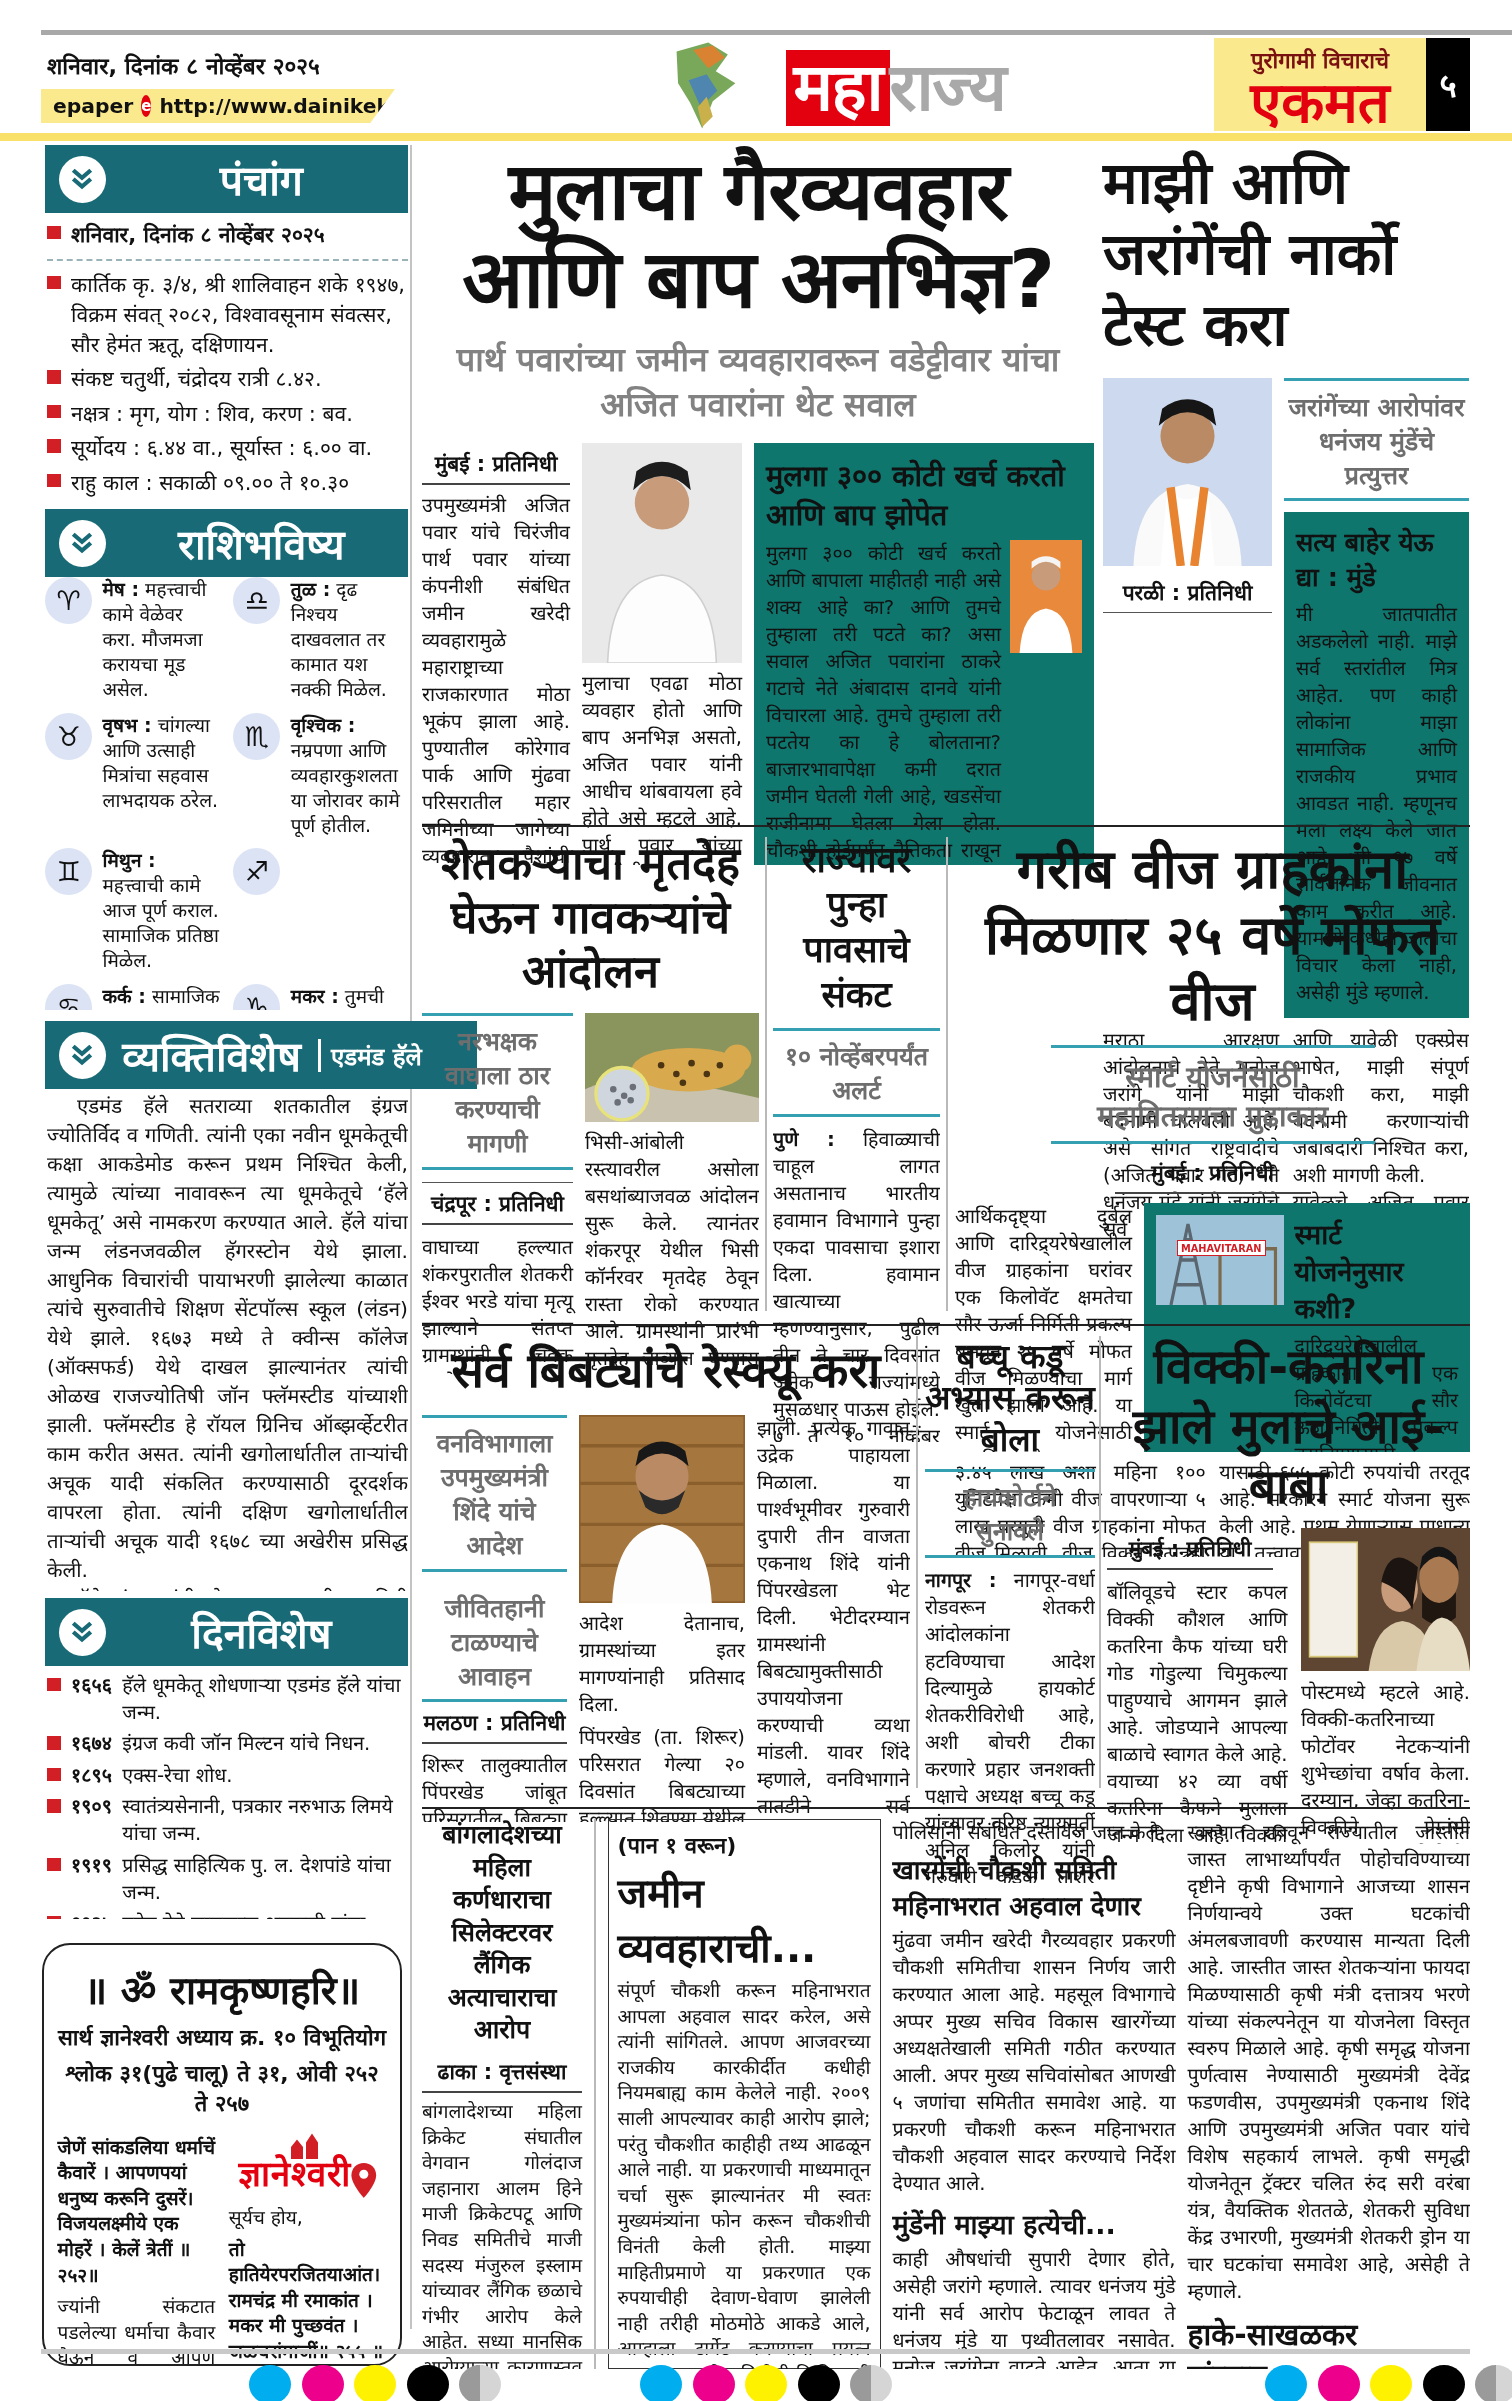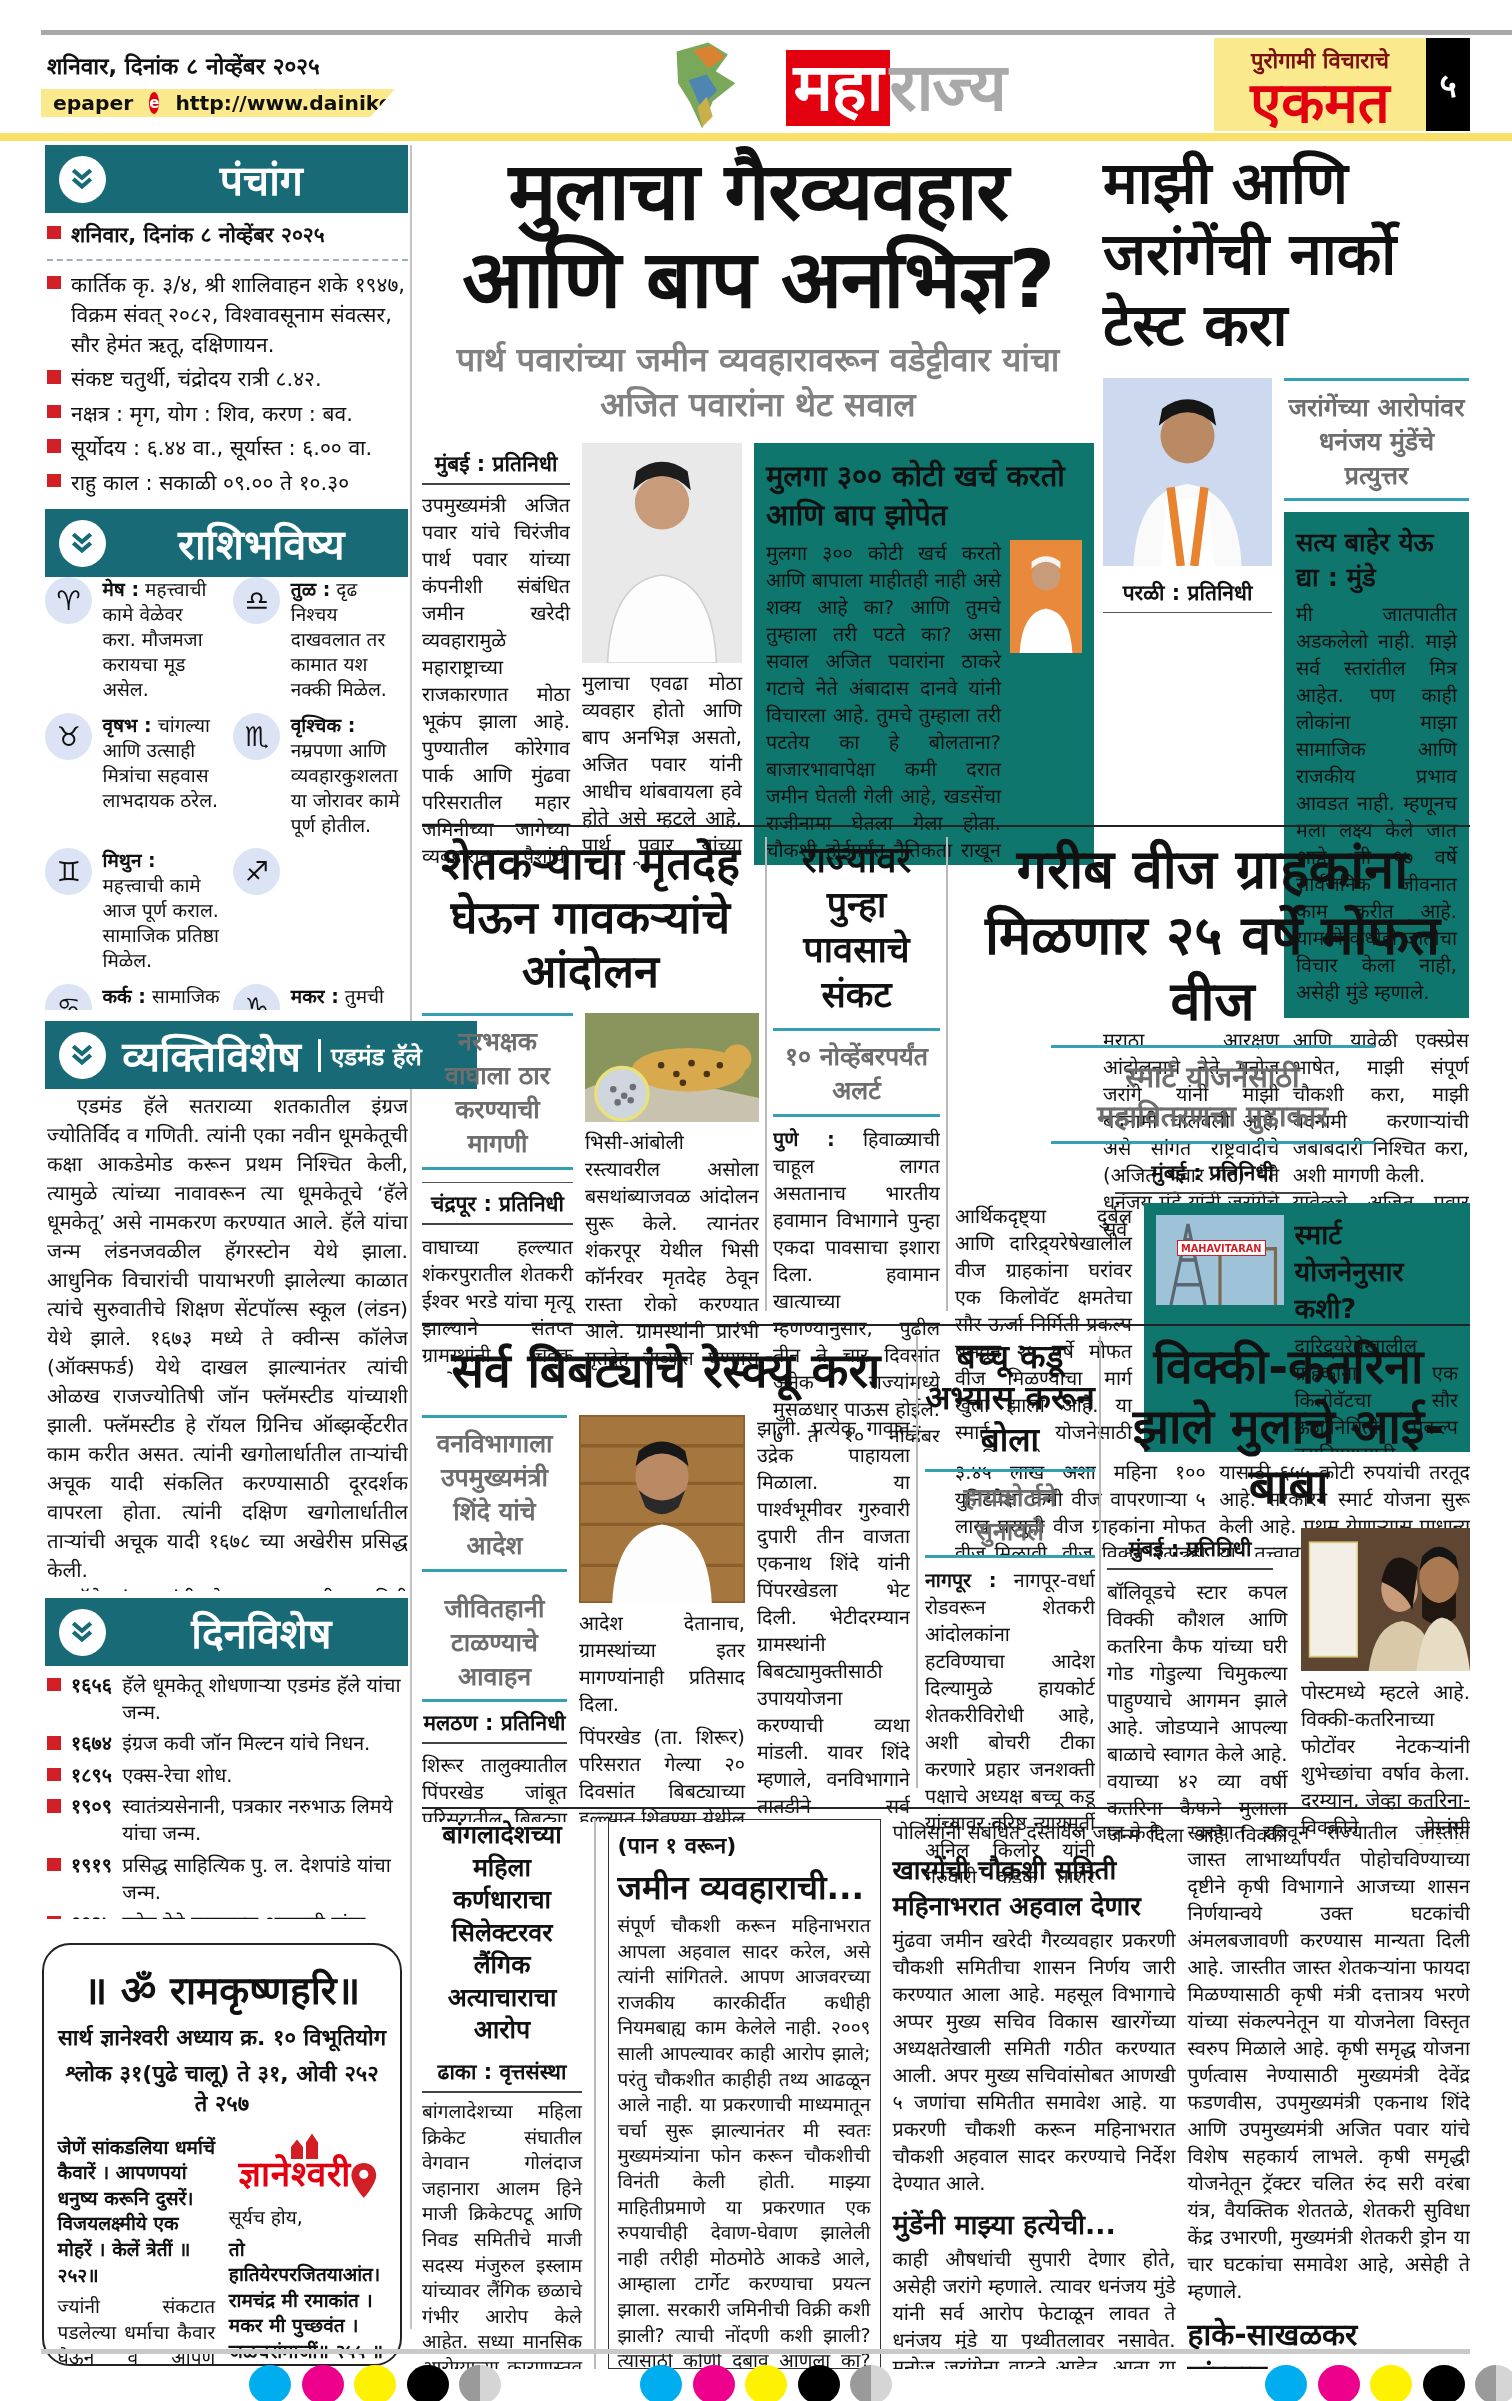--- a/index.html
+++ b/index.html
@@ -7,22 +7,22 @@
     --grayhead:#828282; --lblue:#dbe3f4; --ink:#111;
   }
   *{margin:0;padding:0;box-sizing:border-box;}
   body{width:1512px;height:2401px;position:relative;background:#fff;
        font-family:"DejaVu Sans","Liberation Sans",sans-serif;color:var(--ink);overflow:hidden;}
   .abs{position:absolute;}
   .hide{overflow:hidden;}
   
   .topline{left:41px;top:30px;right:0;height:5.3px;background:#a8a8a8;}
   .dateline{left:47px;top:50px;font-size:22.6px;font-weight:bold;}
-  .ribbon{left:41px;top:89px;width:354px;height:28px;background:var(--yellow);
-          clip-path:polygon(0 0,100% 0,93% 100%,0 100%);display:flex;align-items:center;gap:16px;padding-left:12px;}
+  .ribbon{left:41px;top:89px;width:354px;height:34px;background:var(--yellow);
+          clip-path:polygon(0 0,100% 0,93% 100%,0 100%);display:flex;align-items:center;gap:8px;padding-left:12px;}
   .ribbon .lbl{font-size:20.3px;font-weight:bold;}
   .ribbon .eicon{width:22.6px;height:22.6px;border-radius:50%;background:var(--brandred);color:#fff;
           font-size:15px;font-weight:bold;display:flex;align-items:center;justify-content:center;}
   .masthead{left:762px;top:50px;font-size:66px;font-weight:800;letter-spacing:-1.5px;display:flex;}
   .masthead .m1{background:var(--brandred);color:#fff;padding:0 7.5px;line-height:1.15;margin-left:24px;}
   .masthead .m2{color:#a9a9a9;line-height:1.15;}
   .tagbox{left:1214px;top:38px;width:212px;height:93px;background:var(--yellow);text-align:center;padding-top:6px;}
   .tagbox .tg{font-size:22px;font-weight:bold;color:#7a1010;}
   .tagbox .br{font-size:56px;font-weight:800;color:var(--brandred);line-height:1.05;}
   .pgbox{left:1426px;top:38px;width:44px;height:93px;background:#000;color:#fff;display:flex;
@@ -478,21 +478,21 @@
 
   <div class="abs hide" style="left:422px;top:1819px;width:1048px;height:550px;display:flex;gap:12px;">
     <div style="width:160px;flex:0 0 auto;">
       <div style="font-size:25px;font-weight:800;text-align:center;line-height:1.3;">बांगलादेशच्या महिला कर्णधाराचा सिलेक्टरवर लैंगिक अत्याचाराचा आरोप</div>
       <div class="byline" style="margin-top:4.5px;">ढाका : वृत्तसंस्था</div>
       <p class="tx" style="margin-top:6px;font-size:19px;line-height:25.6px;">बांगलादेशच्या महिला क्रिकेट संघातील वेगवान गोलंदाज जहानारा आलम हिने माजी क्रिकेटपटू आणि निवड समितीचे माजी सदस्य मंजुरुल इस्लाम यांच्यावर लैंगिक छळाचे गंभीर आरोप केले आहेत. सध्या मानसिक आरोग्याच्या कारणास्तव संघाबाहेर असलेली जहानारा हिने खुलासा केला की, २०२२ मधील महिला वनडे विश्वचषकादरम्यान राष्ट्रीय संघ व्यवस्थापनातील काही लोकांकडून तिला अशोभनीय प्रस्ताव देण्यात आले होते. तिने सांगितले की, हे प्रस्ताव नाकारल्यानंतर मंजुरुल इस्लाम यांनी तिच्या कारकीर्दीत अडथळे आणण्यास सुरुवात केली. यापूर्वीही जहानाराने बांगलादेश महिला संघाच्या कर्णधार निगार सुलताना हिच्यावर मारहाणीचे आरोप केले होते.</p>
     </div>
     <div class="vline"></div>
     <div style="width:273px;flex:0 0 auto;border:1.5px solid #333;padding:9px;">
       <div style="font-size:22px;font-weight:800;">(पान १ वरून)</div>
-      <div style="font-size:33px;font-weight:800;margin:4.5px 0;">जमीन व्यवहाराची...</div>
+      <div style="font-size:40px;font-weight:800;margin:4.5px 0;">जमीन व्यवहाराची...</div>
       <p class="tx" style="font-size:19px;line-height:25.6px;">संपूर्ण चौकशी करून महिनाभरात आपला अहवाल सादर करेल, असे त्यांनी सांगितले. आपण आजवरच्या राजकीय कारकीर्दीत कधीही नियमबाह्य काम केलेले नाही. २००९ साली आपल्यावर काही आरोप झाले; परंतु चौकशीत काहीही तथ्य आढळून आले नाही. या प्रकरणाची माध्यमातून चर्चा सुरू झाल्यानंतर मी स्वतः मुख्यमंत्र्यांना फोन करून चौकशीची विनंती केली होती. माझ्या माहितीप्रमाणे या प्रकरणात एक रुपयाचीही देवाण-घेवाण झालेली नाही तरीही मोठमोठे आकडे आले, आम्हाला टार्गेट करण्याचा प्रयत्न झाला. सरकारी जमिनीची विक्री कशी झाली? त्याची नोंदणी कशी झाली? त्यासाठी कोणी दबाव आणला का? या सर्व बाबींची चौकशी होणार आहे. राज्याचे अतिरिक्त मुख्य सचिव महसूल यांची समिती नेमण्यात आली आहे. विकास खारगे यांची स्वच्छ अधिकारी अशी प्रतिमा आहे. ते महिनाभरात आपला अहवाल सादर करतील तेव्हा दूध का दूध आणि पाणी का पाणी होईल, असे अजित पवार म्हणाले.</p>
 
     </div>
     <div style="width:283px;flex:0 0 auto;">
       <p class="tx">पोलिसांनी संबंधित दस्तावेज जप्त केले.</p>
       <div style="font-size:26px;font-weight:800;margin-top:4.5px;">खारगेंची चौकशी समिती</div>
       <div style="font-size:26px;font-weight:800;">महिनाभरात अहवाल देणार</div>
       <p class="tx" style="margin-top:4.5px;">मुंढवा जमीन खरेदी गैरव्यवहार प्रकरणी चौकशी समितीचा शासन निर्णय जारी करण्यात आला आहे. महसूल विभागाचे अप्पर मुख्य सचिव विकास खारगेंच्या अध्यक्षतेखाली समिती गठीत करण्यात आली. अपर मुख्य सचिवांसोबत आणखी ५ जणांचा समितीत समावेश आहे. या प्रकरणी चौकशी करून महिनाभरात चौकशी अहवाल सादर करण्याचे निर्देश देण्यात आले.</p>
       <div style="font-size:27px;font-weight:800;margin-top:7.5px;">मुंडेंनी माझ्या हत्येची...</div>
       <p class="tx" style="margin-top:4.5px;">काही औषधांची सुपारी देणार होते, असेही जरांगे म्हणाले. त्यावर धनंजय मुंडे यांनी सर्व आरोप फेटाळून लावत ते धनंजय मुंडे या पृथ्वीतलावर नसावेत. मनोज जरांगेना वाटते आहेत. आता या प्रकरणाची सीबीआय चौकशी करा, नार्को टेस्ट करा जरांगे म्हणाले. त्यावर पुन्हा एकदा थेट धन्या म्हणत मुंडेंवर पलटवार केला.</p>

